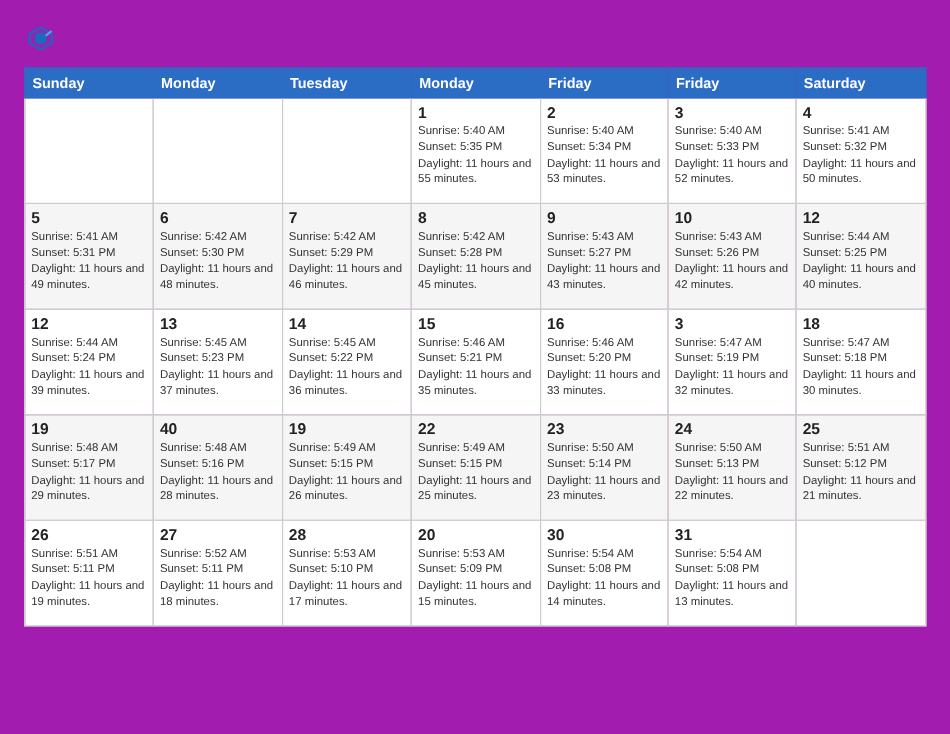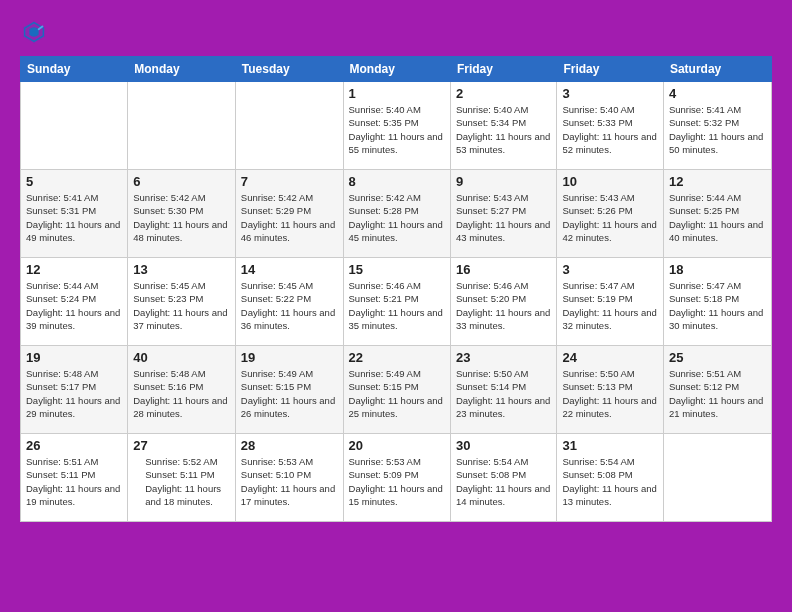--- a/index.html
+++ b/index.html
@@ -301,21 +301,21 @@
         </tr>
         <tr>
           <td>
             <div class="day-num">26</div>
             <div class="day-info" style="white-space: pre-line;">Sunrise: 5:51 AM
 Sunset: 5:11 PM
 Daylight: 11 hours and 19 minutes.</div>
           </td>
           <td>
             <div class="day-num">27</div>
-            <div class="day-info" style="white-space: pre-line; margin-left: 12px;">Sunrise: 5:52 AM
+            <div class="day-info" style="white-space: pre-line;">Sunrise: 5:52 AM
 Sunset: 5:11 PM
 Daylight: 11 hours and 18 minutes.</div>
           </td>
           <td>
             <div class="day-num">28</div>
             <div class="day-info" style="white-space: pre-line;">Sunrise: 5:53 AM
 Sunset: 5:10 PM
 Daylight: 11 hours and 17 minutes.</div>
           </td>
           <td>

